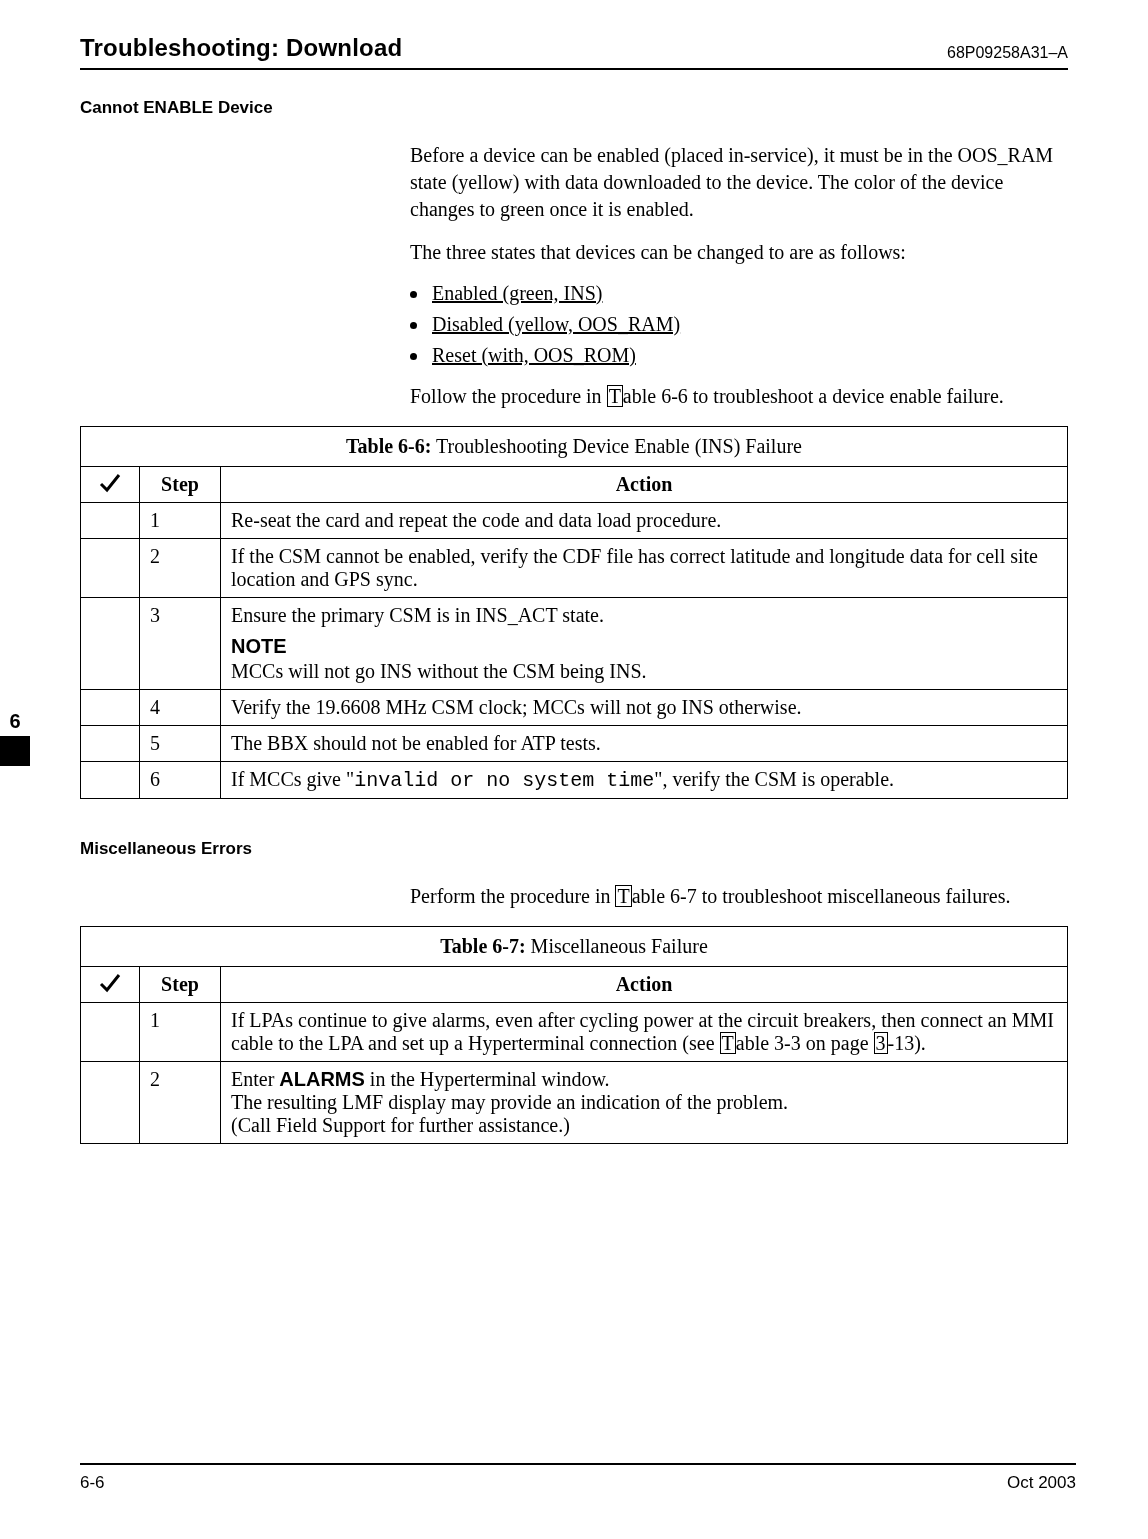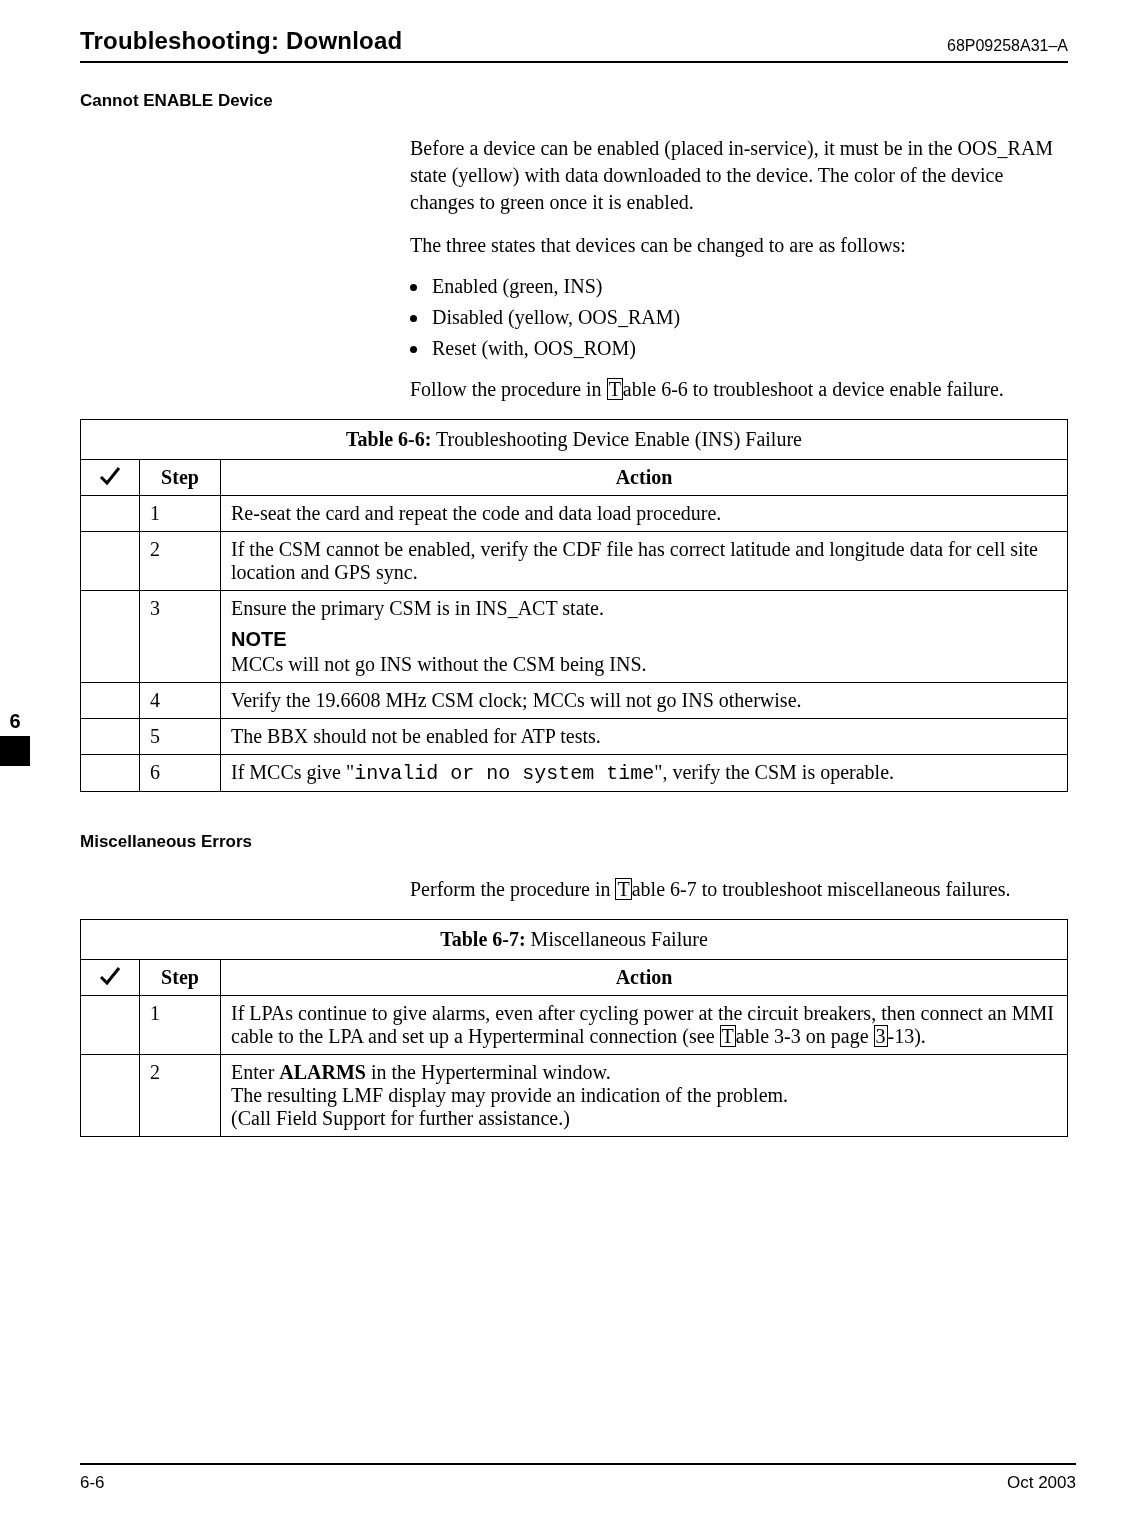--- a/index.html
+++ b/index.html
@@ -18,21 +18,21 @@
     .page {
       box-sizing: border-box;
       padding: 12px 80px 0 80px;
       position: relative;
       height: 100%;
     }
     .header-row {
       display: flex;
       justify-content: space-between;
       align-items: flex-end;
-      margin-top: 15px;
+      margin-top: 22px;
       padding-bottom: 6px;
       border-bottom: 2px solid #000;
     }
     .header-title {
       font-family: Arial, Helvetica, sans-serif;
       font-weight: bold;
       font-size: 24px;
       letter-spacing: 0.2px;
     }
     .header-code {
@@ -51,20 +51,21 @@
       margin-right: 0;
     }
     .para {
       margin: 0 0 16px 0;
       line-height: 1.35;
     }
     ul.bullets {
       list-style: none;
       padding-left: 0;
       margin: 0 0 16px 0;
+      text-decoration: underline;
     }
     ul.bullets li {
       margin: 8px 0;
       padding-left: 22px;
       text-indent: -22px;
     }
     ul.bullets li::before {
       content: "";
       display: inline-block;
       width: 7px;
@@ -96,21 +97,21 @@
       text-align: center;
       font-weight: bold;
       padding: 6px 10px;
     }
     .check-col { width: 38px; }
     .step-col  { width: 60px; text-align: center; }
     td.step-cell { text-align: center; }
     .check-hdr svg { display: block; margin: 0 auto; }
     .note-label { font-weight: bold; font-family: Arial, Helvetica, sans-serif; display: block; margin-top: 8px; margin-bottom: 2px; }
     .mono { font-family: "Courier New", Courier, monospace; }
-    .bold-inline { font-weight: bold; font-family: Liberation Serif, serif; }
+    .bold-inline { font-weight: bold; font-family: Liberation Sans, sans-serif; }
     .link-box {
       border: 1px solid #000;
       padding: 0 1px;
       display: inline-block;
       line-height: 1;
       font-size: inherit;
     }
     .side-tab {
       position: absolute;
       left: 0;

